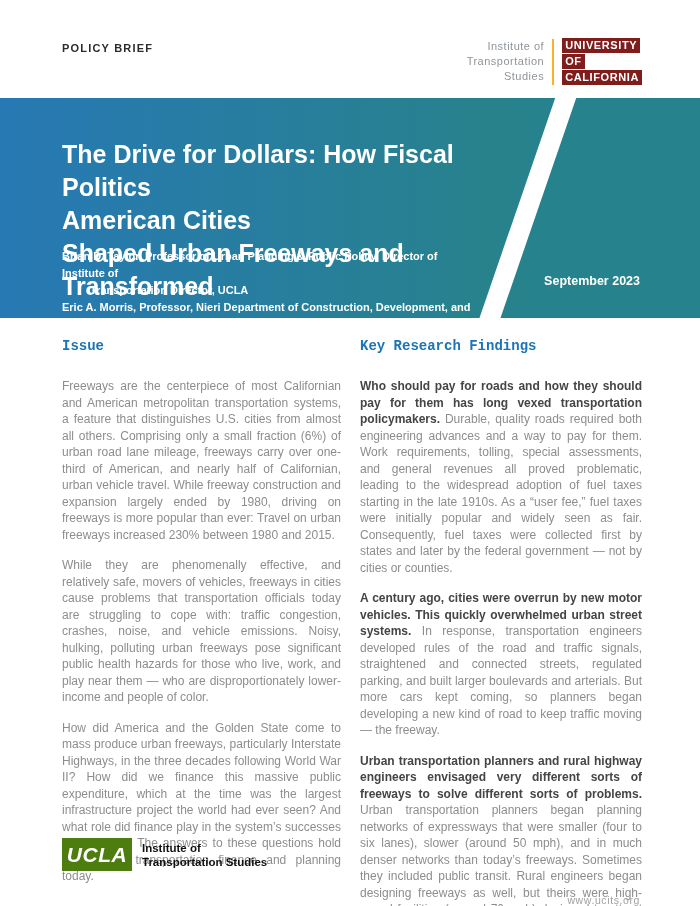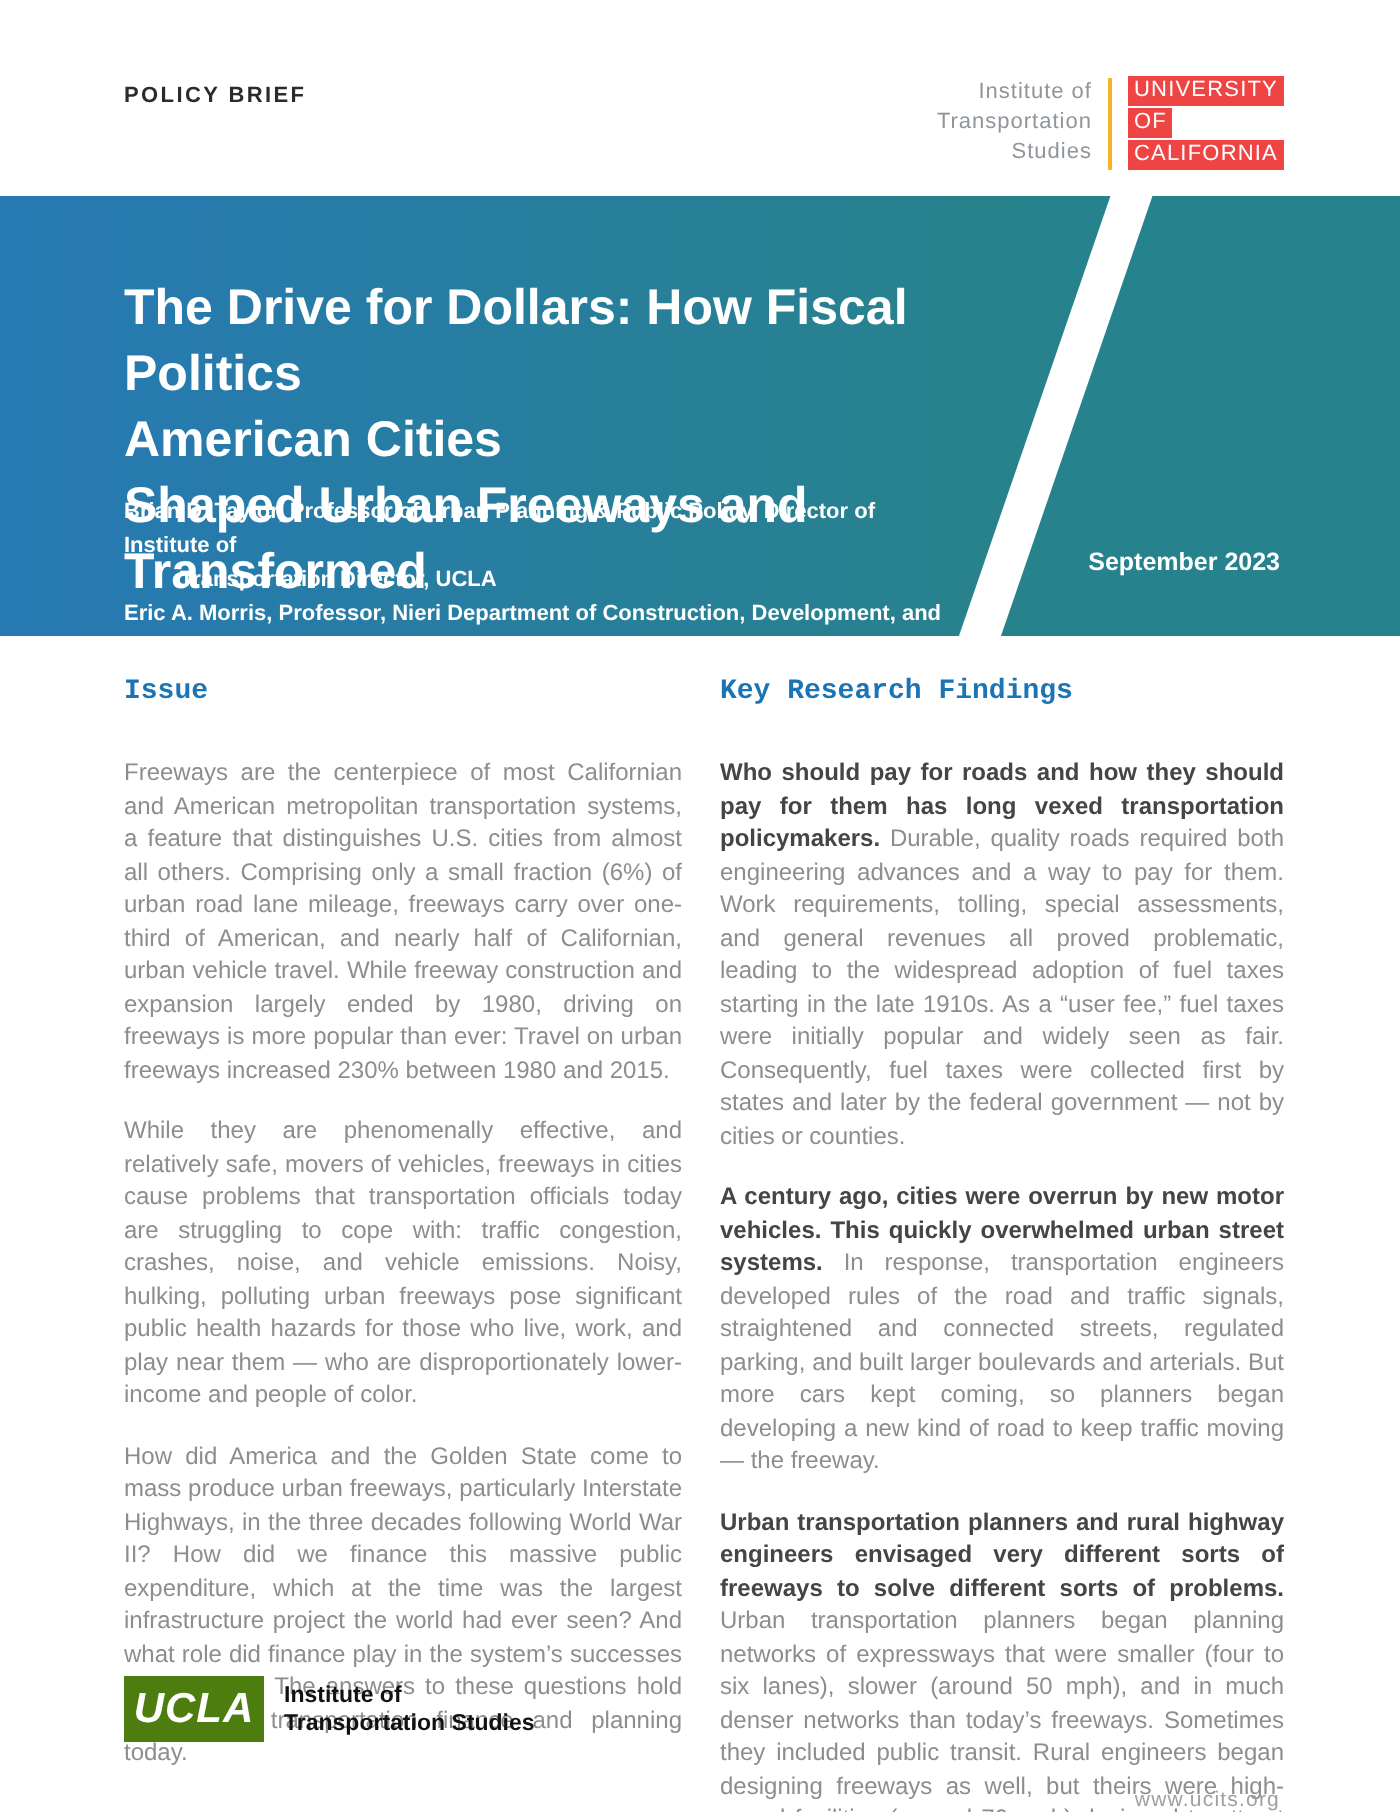--- a/index.html
+++ b/index.html
@@ -43,23 +43,23 @@
     margin: 0 8px;
   }
   .uc-logo {
     display: flex;
     flex-direction: column;
     align-items: flex-start;
     gap: 1px;
   }
   .uc-logo span {
     display: inline-block;
-    background: #ef4444;
-    color: #ffffff;
-    font-weight: normal;
+    background: #7f1d1d;
+    color: #ffffff;
+    font-weight: bold;
     font-size: 11px;
     line-height: 13px;
     padding: 1px 3px;
     letter-spacing: 0.6px;
   }
 
   
   .banner {
     position: absolute;
     left: 0; top: 98px;

